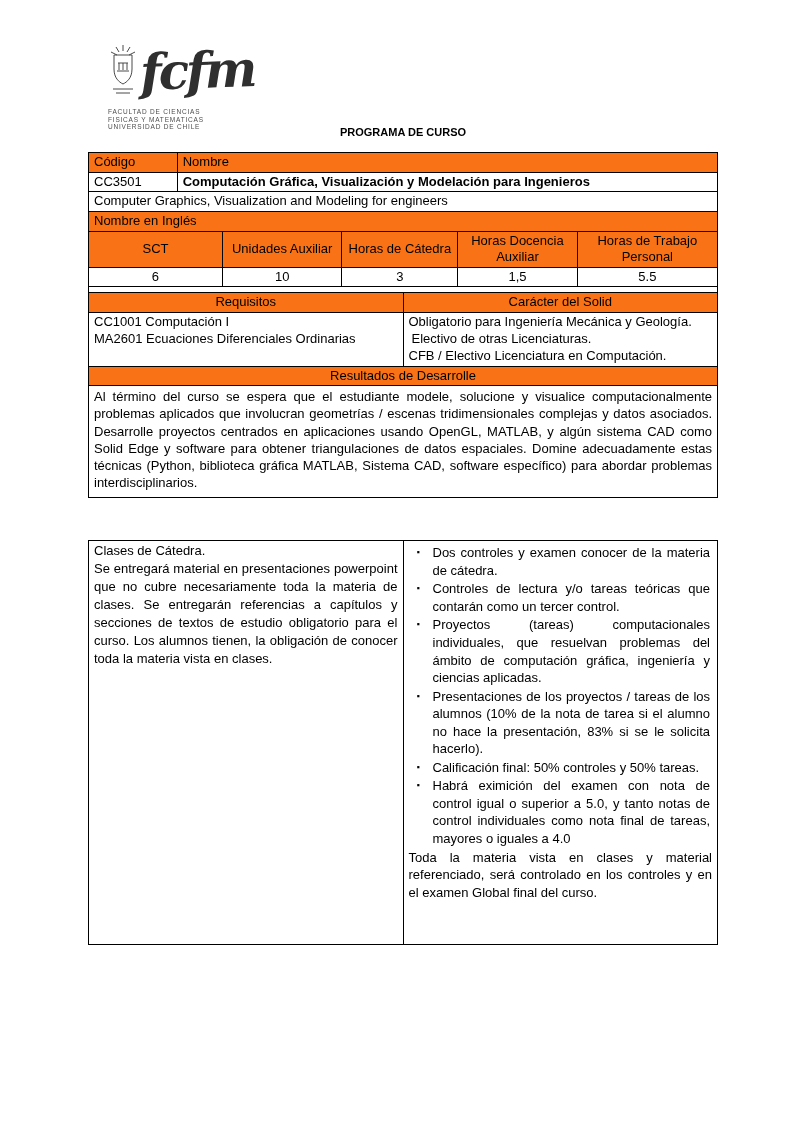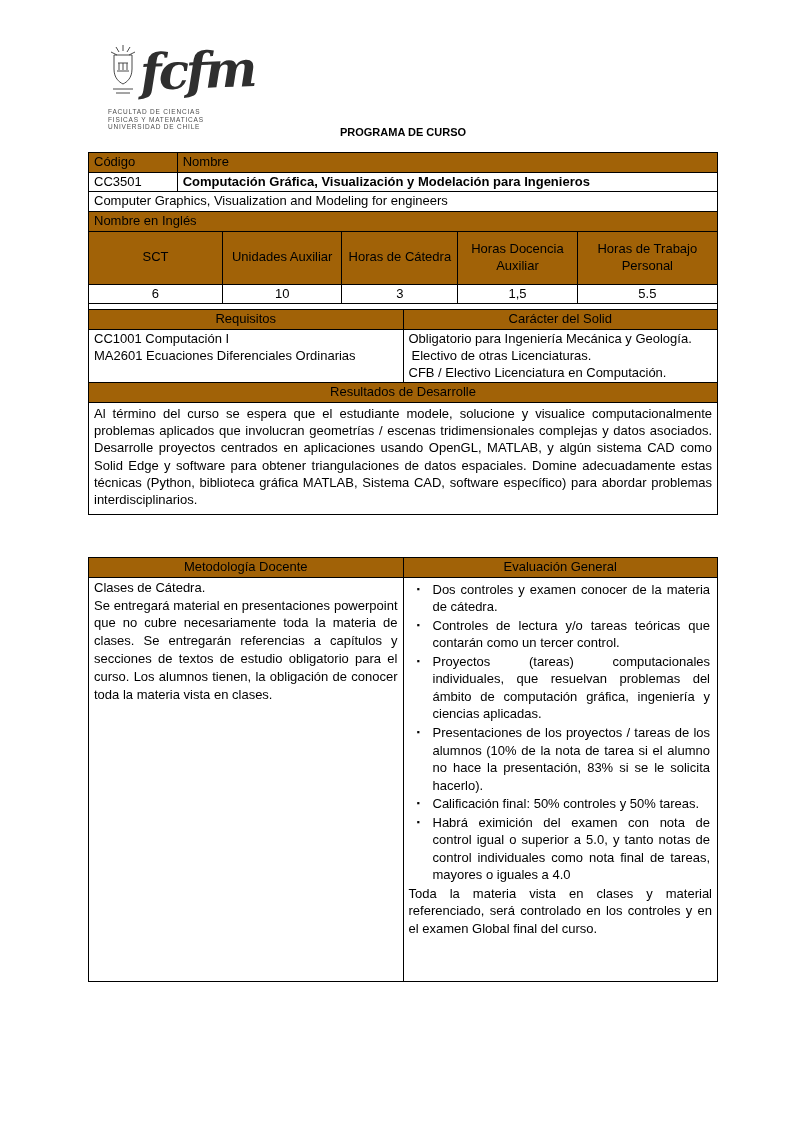--- a/index.html
+++ b/index.html
@@ -17,21 +17,21 @@
   .logo-lines { margin-top:4px; }
   .logo-line { font-size:6.5px; letter-spacing:0.8px; color:#4d4d4d; line-height:7.5px; }
 
   
   .content { width:630px; margin-left:88px; padding-top:126px; }
   .doc-title { text-align:center; font-weight:bold; font-size:11px; margin:0 0 14px 0; }
 
   table.tbl { border-collapse:collapse; width:100%; table-layout:fixed; font-size:13px; }
   .merge-up { margin-top:-1px; }
   .tbl td { border:1px solid #000; padding:1px 5px; vertical-align:top; line-height:1.28; }
-  .hdr { background:#a16207; }
+  .hdr { background:#f97316; }
   .c { text-align:center; }
   .m { vertical-align:middle !important; }
   .b { font-weight:bold; }
   .just { text-align:justify; }
 
   .gap { height:5px; border-left:1px solid #000; border-right:1px solid #000; }
 
   .t2spacer { height:42px; }
   .cell-tall { height:404px; }
 
@@ -113,21 +113,21 @@
 
     <table class="tbl merge-up">
       <colgroup>
         <col style="width:21.3%">
           <col style="width:19%">
           <col style="width:18.4%">
           <col style="width:19%">
           <col style="width:22.3%">
       </colgroup>
       <tbody>
-          <tr style="height:53px;margin-top:10px;">
+          <tr style="height:36px;margin-top:10px;">
         <td class="hdr c m">SCT</td>
         <td class="hdr c m">Unidades Auxiliar</td>
         <td class="hdr c m">Horas de Cátedra</td>
         <td class="hdr c m">Horas Docencia Auxiliar</td>
         <td class="hdr c m">Horas de Trabajo Personal</td>
       </tr>
       <tr>
         <td class="c">6</td>
         <td class="c">10</td>
         <td class="c">3</td>
@@ -175,24 +175,20 @@
       </table>
 
     <div class="t2spacer"></div>
 
     <table class="tbl">
       <colgroup>
           <col style="width:50%">
           <col style="width:50%">
         </colgroup>
       <tbody>
-          <tr>
-        <td class="hdr c">Metodología Docente</td>
-        <td class="hdr c">Evaluación General</td>
-      </tr>
       <tr>
         <td class="cell-tall meto">
           <p>Clases de Cátedra.</p>
           <p class="just">Se entregará material en presentaciones powerpoint que no cubre necesariamente toda la materia de clases.  Se entregarán referencias a capítulos y secciones de textos de estudio obligatorio para el curso.  Los alumnos tienen, la obligación de conocer toda la materia vista en clases.</p>
         </td>
         <td class="cell-tall">
           <ul class="bullets">
             <li class="bullet-item">
               <span class="bullet-marker">▪</span>
               <span class="bullet-text">Dos controles y examen conocer de la materia de cátedra.</span>

